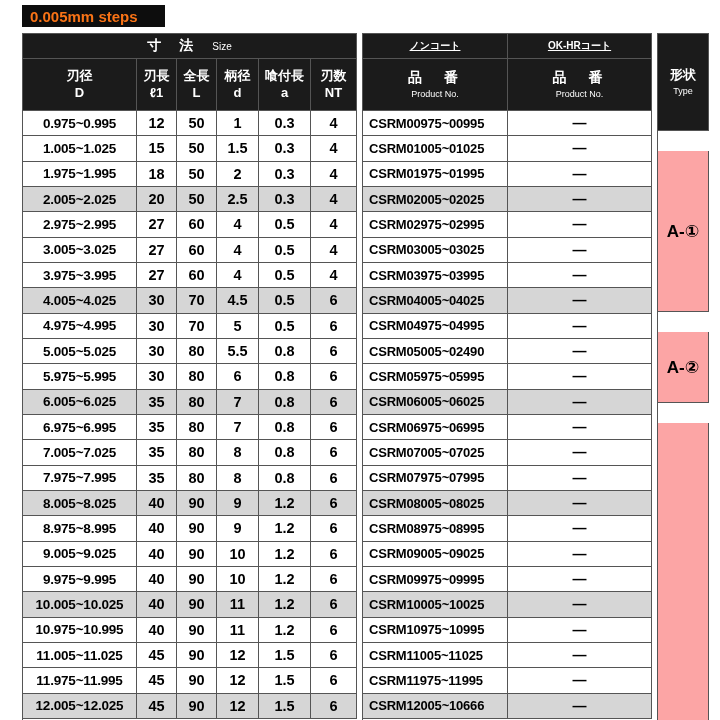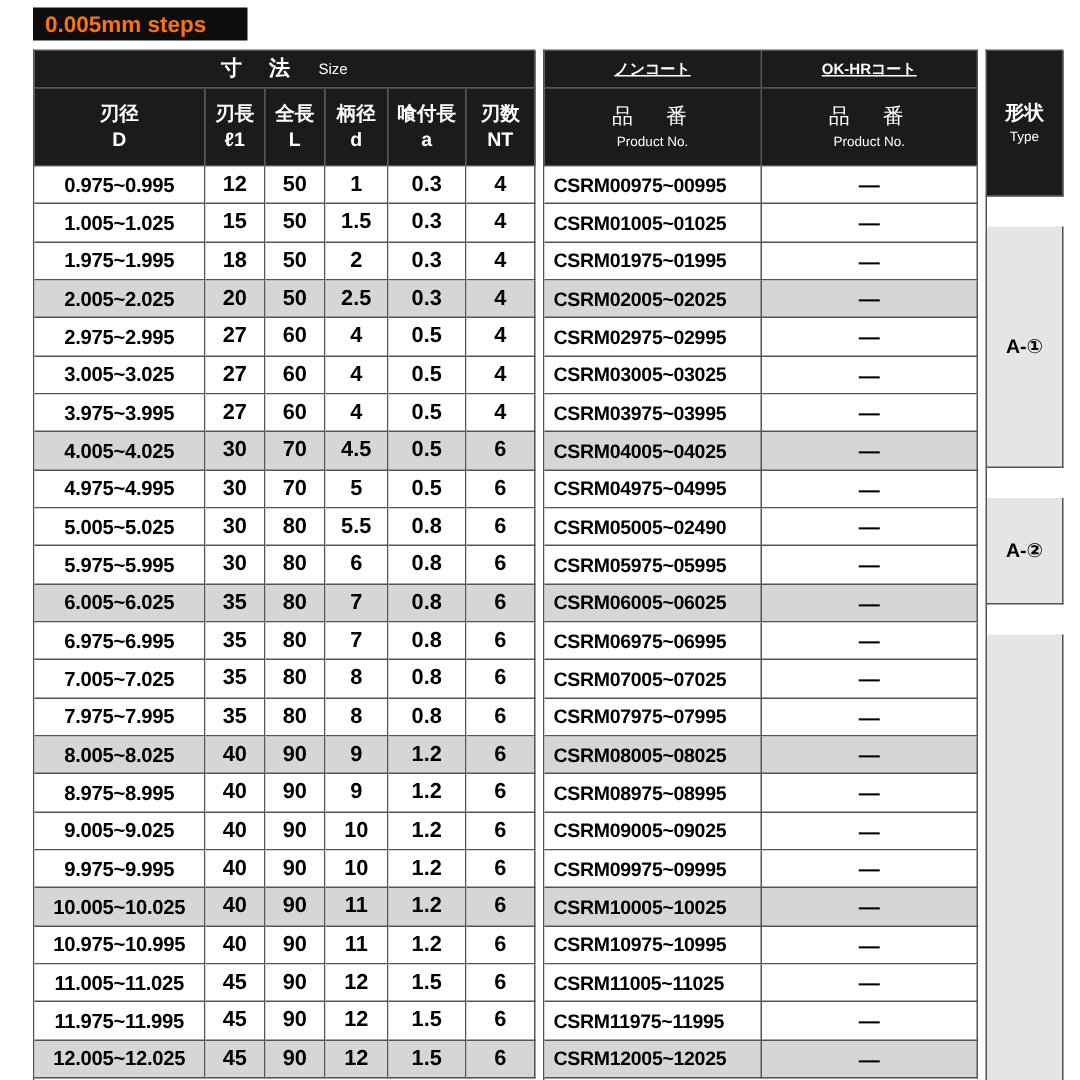--- a/index.html
+++ b/index.html
@@ -34,33 +34,33 @@
   .head{background:var(--header-bg);color:var(--header-text);}
 
   .size-group{grid-column:1/7;grid-row:1;gap:17px;font-size:14px;font-weight:bold;letter-spacing:2px;}
   .size-group .en{font-size:10px;font-weight:normal;letter-spacing:0;}
 
   .colhead{flex-direction:column;justify-content:center;line-height:1.25;font-size:13px;font-weight:bold;}
   .colhead .sym{font-size:13px;font-weight:bold;}
 
   .group{font-size:10px;font-weight:bold;text-decoration:underline;}
   .pnhead{gap:2px;}
-  .pnhead .jp{font-size:14px;font-weight:normal;letter-spacing:4px;}
+  .pnhead .jp{font-size:14px;font-weight:bold;letter-spacing:4px;}
   .pnhead .en{font-size:9px;font-weight:normal;}
 
   .typehead{grid-row:1/3;flex-direction:column;gap:3px;font-size:13px;font-weight:bold;line-height:1.2;}
   .typehead .en{font-size:9px;font-weight:normal;}
 
   .data{font-size:14.5px;font-weight:bold;background:#ffffff;}
   .dcol{font-size:13.5px;letter-spacing:-0.2px;}
   .pncell{justify-content:flex-start;padding-left:6px;font-size:13px;letter-spacing:-0.2px;}
   .dash{font-size:14px;}
   .shaded{background:var(--shaded);}
 
-  .typecell{font-size:13px;font-weight:bold;background:#e5e5e5;}
+  .typecell{font-size:17px;font-weight:bold;background:#fca5a5;}
 </style>
 </head>
 <body>
 
 <div class="page">
 
   <div class="steps">0.005mm steps</div>
 
   <div class="catalog">
 
@@ -291,21 +291,21 @@
         <div class="cell data pncell">CSRM09975~09995</div>
         <div class="cell data dash">—</div>
         <div class="cell data pncell shaded">CSRM10005~10025</div>
         <div class="cell data dash shaded">—</div>
         <div class="cell data pncell">CSRM10975~10995</div>
         <div class="cell data dash">—</div>
         <div class="cell data pncell">CSRM11005~11025</div>
         <div class="cell data dash">—</div>
         <div class="cell data pncell">CSRM11975~11995</div>
         <div class="cell data dash">—</div>
-        <div class="cell data pncell shaded">CSRM12005~12025</div>
+        <div class="cell data pncell shaded">CSRM12005~10666</div>
         <div class="cell data dash shaded">—</div>
       </div>
 
     <div class="block type-block" id="type-block">
       <div class="cell head typehead">
         <span>形状</span>
         <span class="en">Type</span>
       </div>
 
     <div class="cell typecell" style="grid-row: span 4;">A-①</div>

